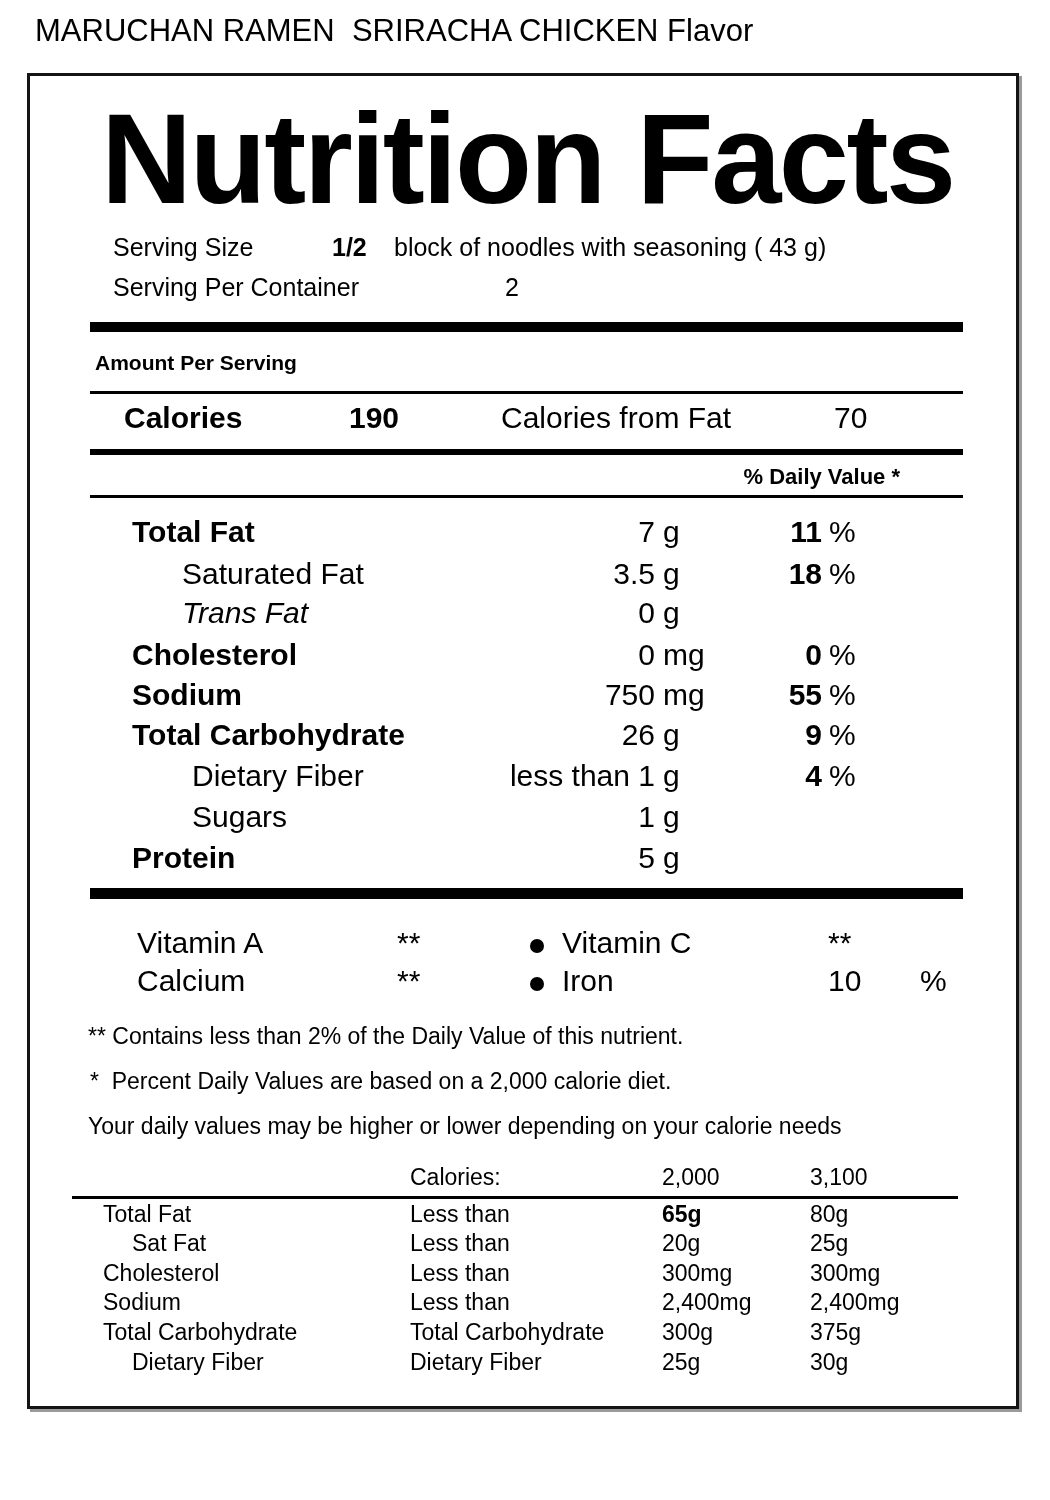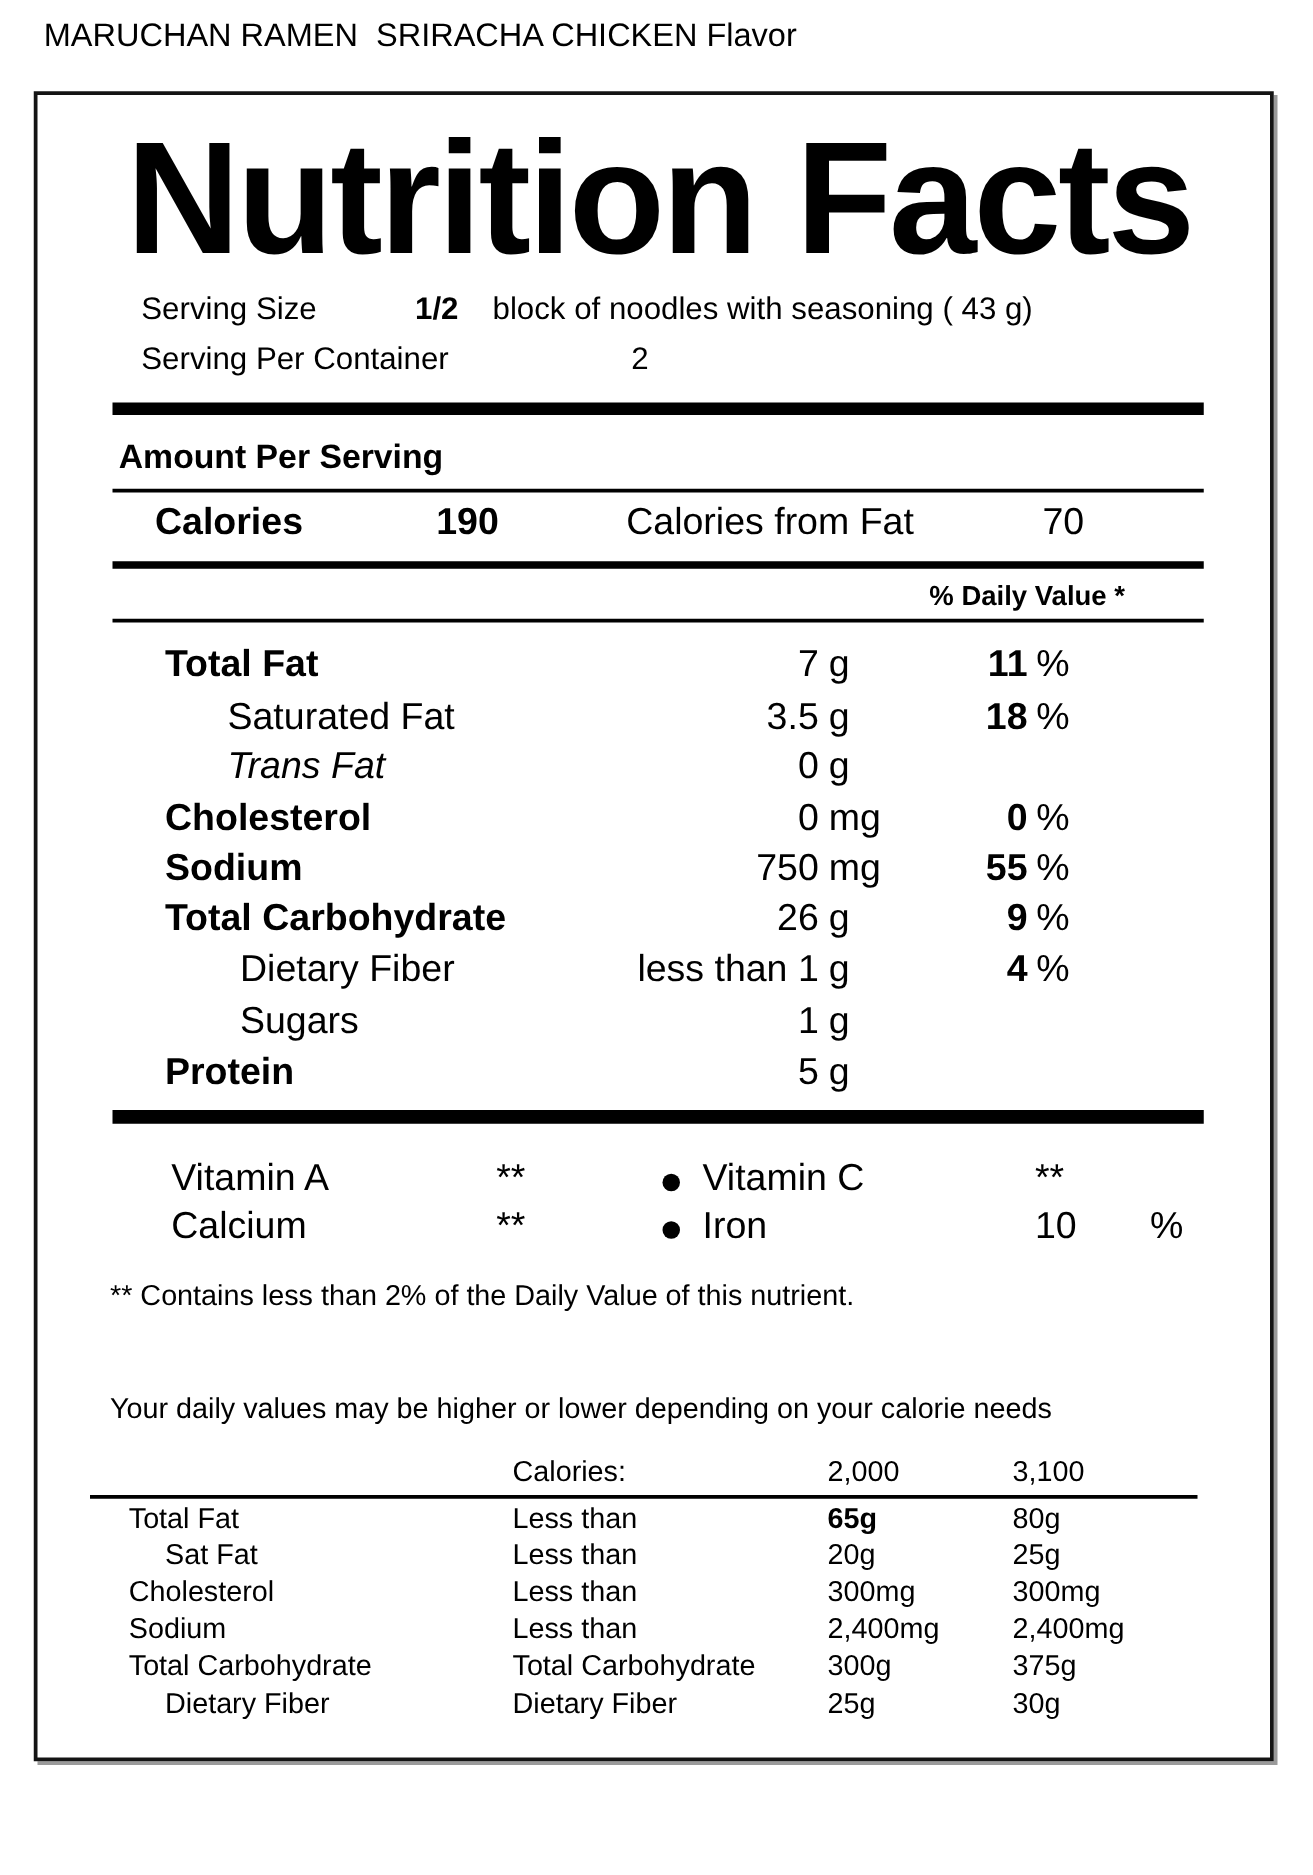--- a/index.html
+++ b/index.html
@@ -2,26 +2,26 @@
 <html><head>
 <meta charset="utf-8">
 <style>
   html,body{margin:0;padding:0;background:#ffffff;}
   #page{position:relative;width:1050px;height:1500px;background:#ffffff;overflow:hidden;
         font-family:"Liberation Sans",sans-serif;color:#000;}
   .abs{position:absolute;line-height:1;white-space:nowrap;}
   .pre{white-space:pre;}
   .b{font-weight:bold;}
   .i{font-style:italic;}
-  .fs27{font-size:26px;}
+  .fs27{font-size:31px;}
   .fs29{font-size:25px;}
   .fs30{font-size:30px;}
   .fs23{font-size:23px;}
   .fs22{font-size:22px;}
-  .fs21{font-size:27px;}
+  .fs21{font-size:21px;}
 
   #outer-box{position:absolute;left:27px;top:73px;width:992px;height:1336px;
              border:3px solid #141414;box-sizing:border-box;background:#fff;
              box-shadow:3px 3px 0 #9a9a9a;}
   #nf-title{font-size:128px;font-weight:bold;letter-spacing:-2.5px;
             transform:scaleX(0.985);transform-origin:left;}
   .rule{position:absolute;background:#000;}
   .amt-num{position:absolute;left:355px;width:300px;text-align:right;}
   .amt-unit{position:absolute;left:663px;}
   .dv-num{position:absolute;left:622px;width:200px;text-align:right;font-weight:bold;}
@@ -132,20 +132,21 @@
   <div class="abs fs30" style="left:0;top:966px;width:1050px;">
     <span class="abs" style="left:137px;">Calcium</span>
     <span class="abs" style="left:397px;">**</span>
     <span class="dot" style="left:530px;top:11px;"></span>
     <span class="abs" style="left:562px;">Iron</span>
     <span class="abs" style="left:828px;">10</span>
     <span class="abs" style="left:920px;">%</span>
   </div>
 
   <div class="abs fs23" style="left:88px;top:1025px;">** Contains less than 2% of the Daily Value of this nutrient.</div>
+  <div class="abs fs23 pre" style="left:90px;top:1070px;">*  Percent Daily Values are based on a 2,000 calorie diet.</div>
   <div class="abs fs23" style="left:88px;top:1115px;">Your daily values may be higher or lower depending on your calorie needs</div>
 
   <div class="abs fs23" style="left:0;top:1166px;width:1050px;">
     <span class="abs" style="left:410px;">Calories:</span>
     <span class="abs" style="left:662px;">2,000</span>
     <span class="abs" style="left:810px;">3,100</span>
   </div>
   <div class="rule" style="left:72px;top:1196px;width:886px;height:3px;"></div>
 
   <div class="abs fs23" style="left:0;top:1203px;width:1050px;">

